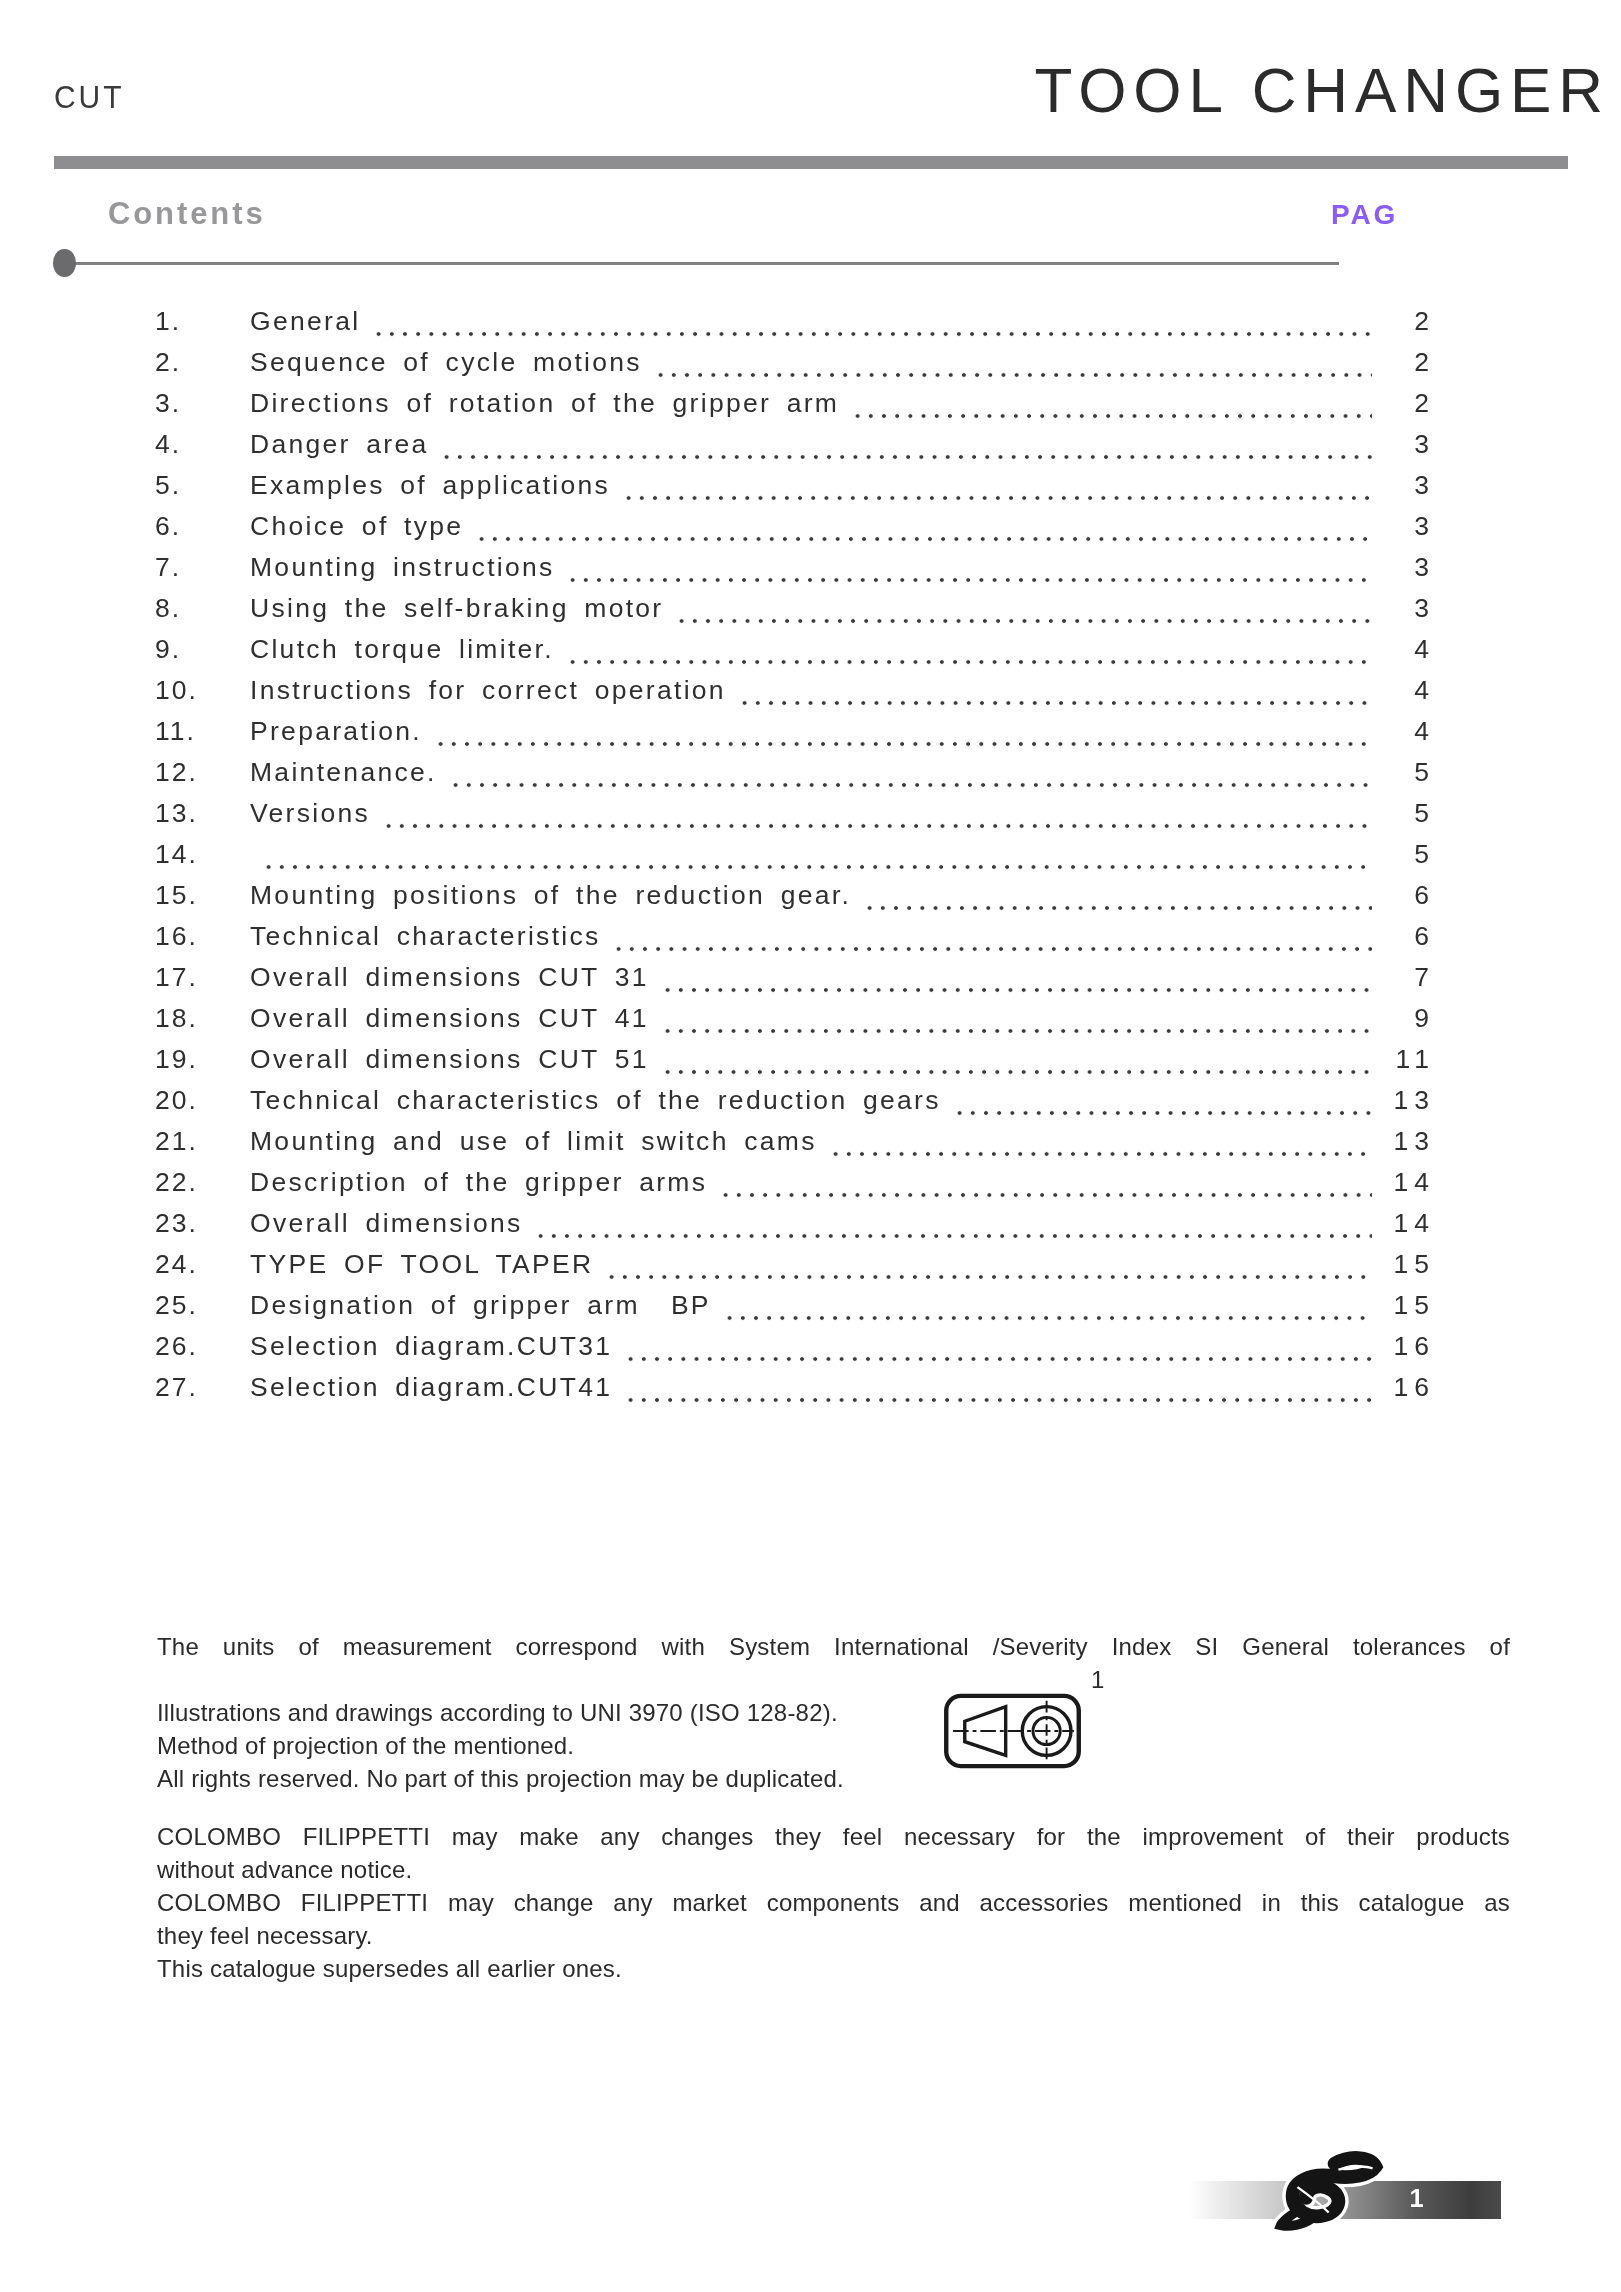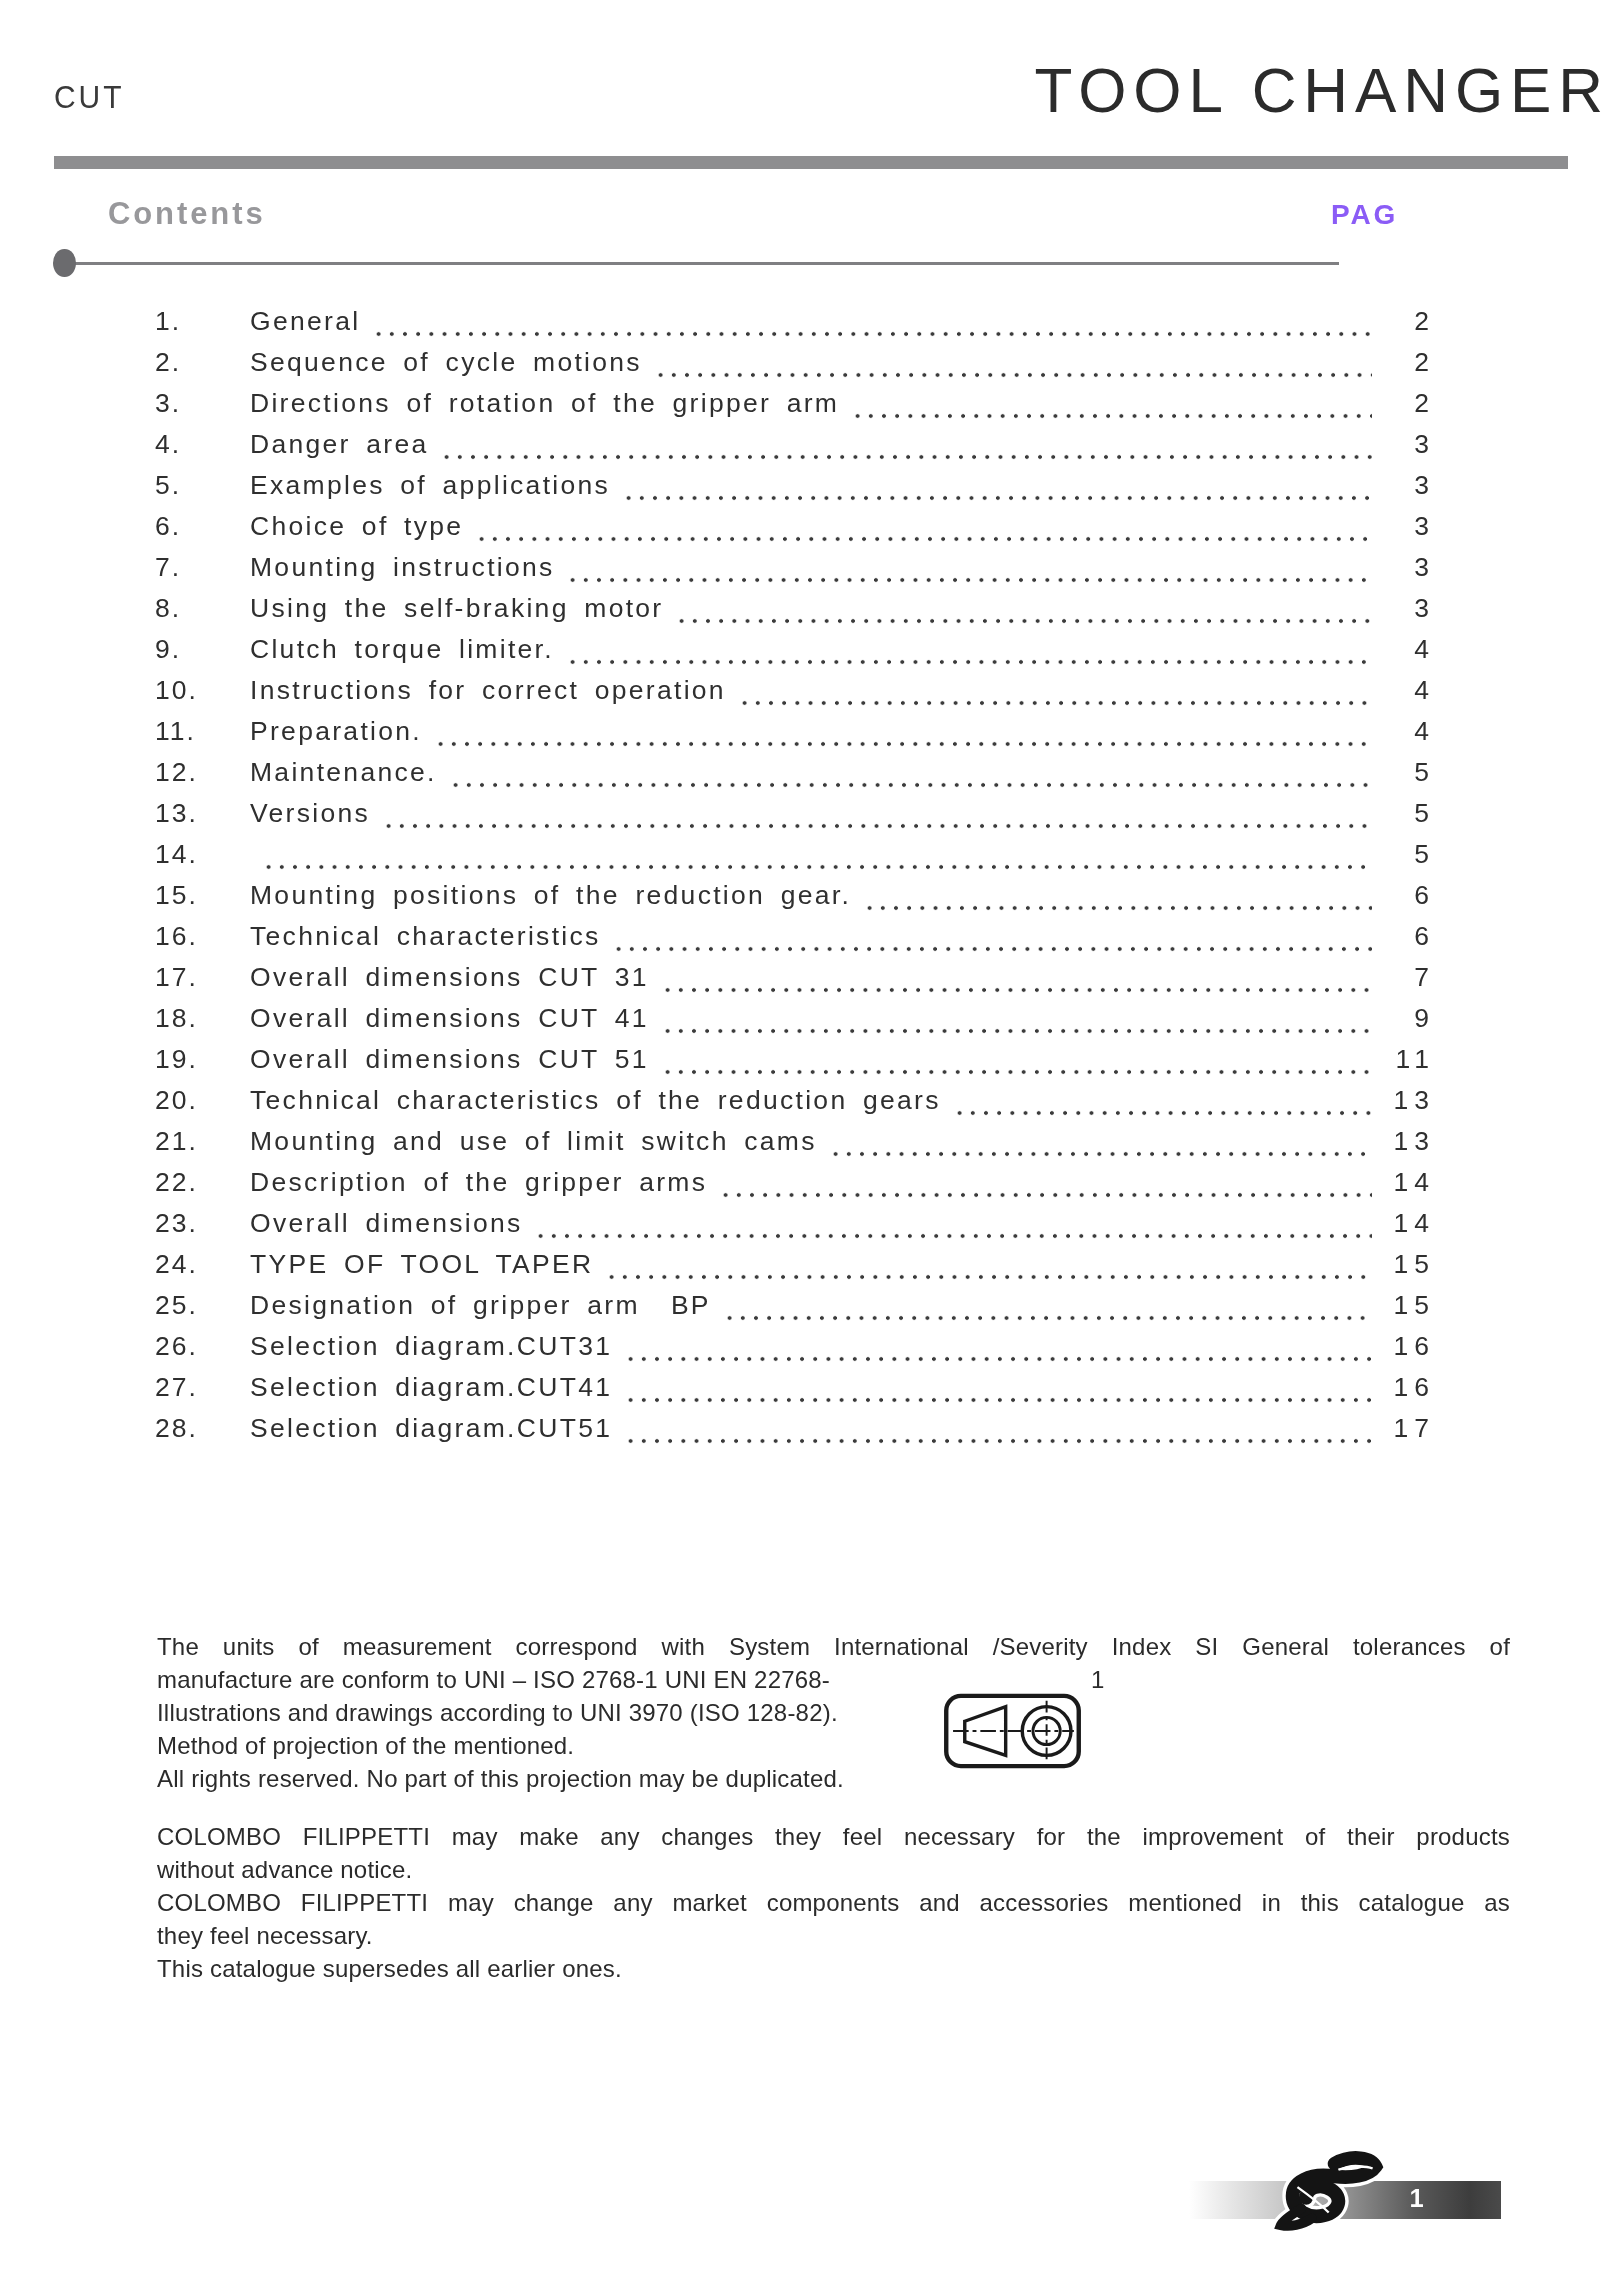--- a/index.html
+++ b/index.html
@@ -314,32 +314,25 @@
       <span class="toc-page">16</span>
     </div>
 
     <div class="toc-row">
       <span class="toc-num">27.</span>
       <span class="toc-title">Selection diagram.CUT41</span>
       <span class="toc-leader"></span>
       <span class="toc-page">16</span>
     </div>
 
-    <div class="toc-row">
-      <span class="toc-num">28.</span>
-      <span class="toc-title">Selection diagram.CUT51</span>
-      <span class="toc-leader"></span>
-      <span class="toc-page">17</span>
-    </div>
   </div>
 
   <div class="notes" id="para1">
     <div class="note-line just">The units of measurement correspond with System International /Severity Index SI General tolerances of</div>
     <div class="note-line line-rel">
-      <span>manufacture are conform to UNI – ISO 2768-1 UNI EN 22768-</span>
       <span class="tail-one">1</span>
     </div>
     <div class="note-line">Illustrations and drawings according to UNI 3970 (ISO 128-82).</div>
     <div class="note-line">Method of projection of the mentioned.</div>
     <div class="note-line">All rights reserved. No part of this projection may be duplicated.</div>
   </div>
 
   <svg id="projection-icon" width="139" height="76" viewBox="0 0 142 78">
     <rect x="3" y="3" width="136" height="72" rx="15" fill="none" stroke="#1a1a1a" stroke-width="4.5"></rect>
     <path d="M22 29 L64 14 L64 64 L22 50 Z" fill="none" stroke="#1a1a1a" stroke-width="3.5"></path>

